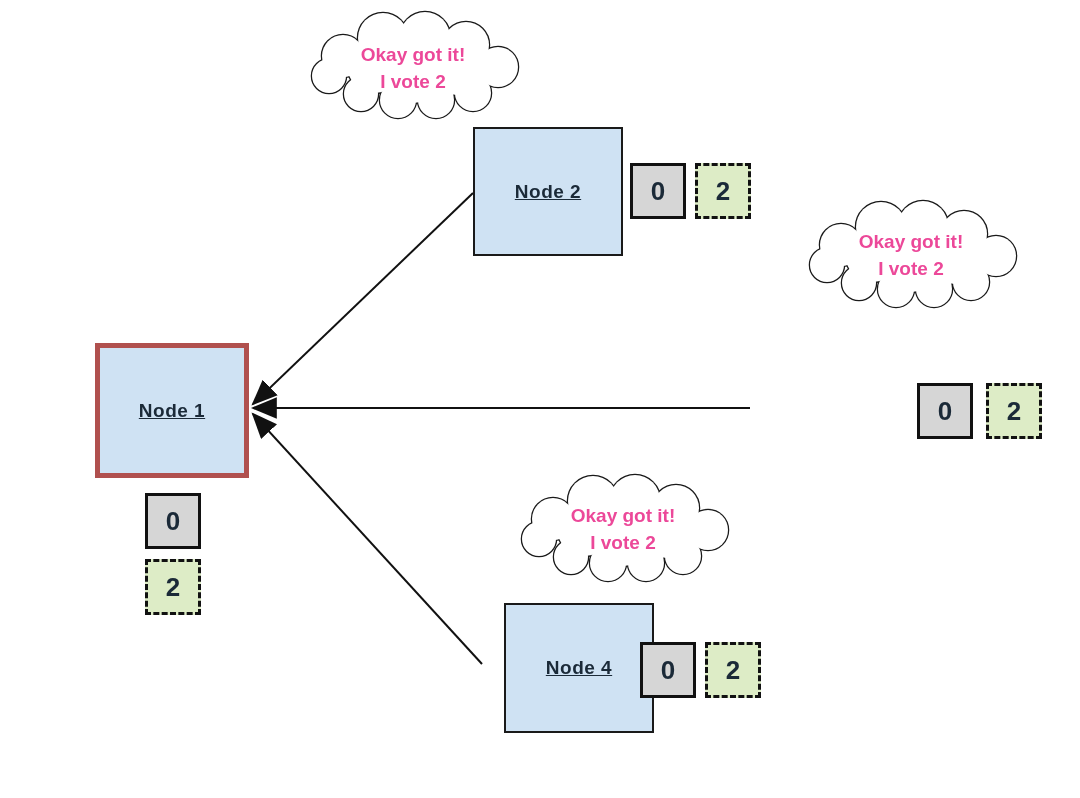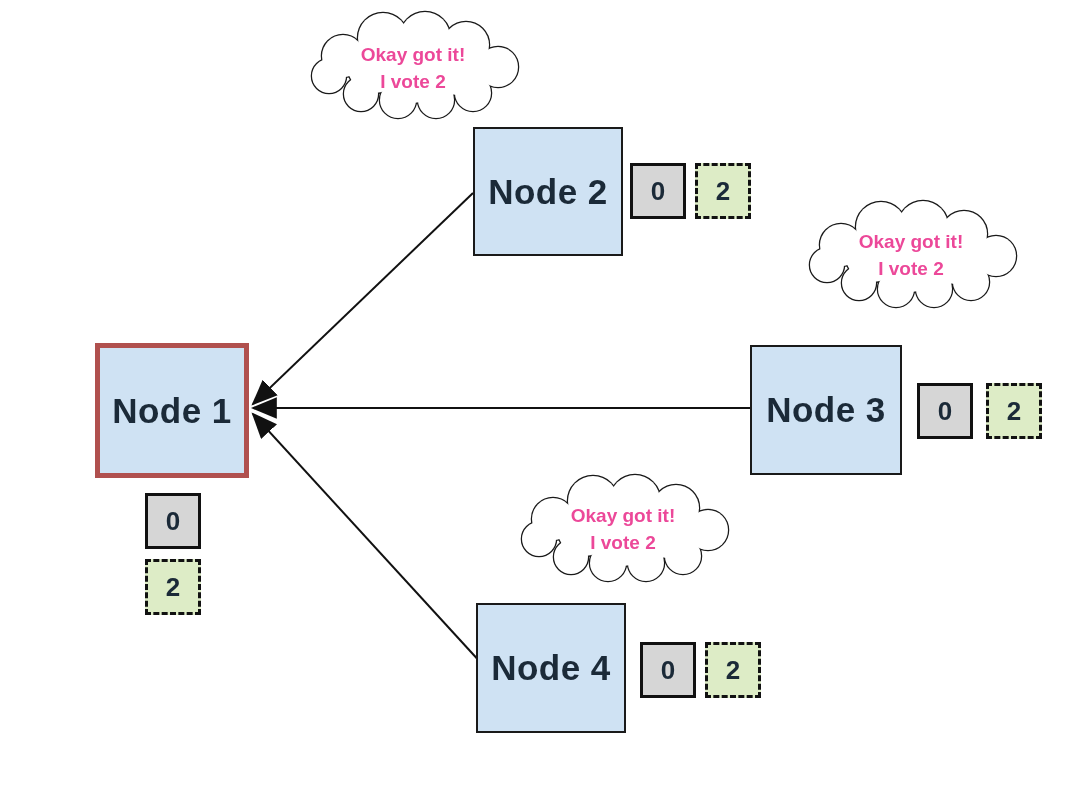--- a/index.html
+++ b/index.html
@@ -34,24 +34,25 @@
     background: var(--node_fill, #cfe2f3);
     border: 2px solid var(--node_border, #1a1a1a);
     display: flex;
     align-items: center;
     justify-content: center;
   }
   .node-box.leader {
     border: 5px solid var(--leader_border, #b0504e);
   }
   .node-label {
-    font-size: 35px;
+    font-size: 19px;
     font-weight: bold;
     color: var(--text_color, #1b2a38);
     letter-spacing: 0.5px;
+    text-decoration: underline;
   }
   .mini-box {
     position: absolute;
     box-sizing: border-box;
     width: 56px;
     height: 56px;
     display: flex;
     align-items: center;
     justify-content: center;
     font-size: 26px;
@@ -160,31 +161,28 @@
   <div class="node-box" style="left:473px; top:127px; width:150px; height:129px;">
     <span class="node-label">Node 2</span>
   </div>
   <div class="mini-box counter" style="left:630px; top:163px;">
     <span>0</span>
   </div>
   <div class="mini-box vote" style="left:695px; top:163px;">
     <span>2</span>
   </div>
 
-  <div class="node-box" style="left:750px; top:345px; width:152px; height:130px;">
-    <span class="node-label">Node 3</span>
-  </div>
   <div class="mini-box counter" style="left:917px; top:383px;">
     <span>0</span>
   </div>
   <div class="mini-box vote" style="left:986px; top:383px;">
     <span>2</span>
   </div>
 
-  <div class="node-box" style="left:476px; top:603px; width:150px; height:130px;">
+  <div class="node-box" style="left:504px; top:603px; width:150px; height:130px;">
     <span class="node-label">Node 4</span>
   </div>
   <div class="mini-box counter" style="left:640px; top:642px;">
     <span>0</span>
   </div>
   <div class="mini-box vote" style="left:705px; top:642px;">
     <span>2</span>
   </div>
 
 </div>

